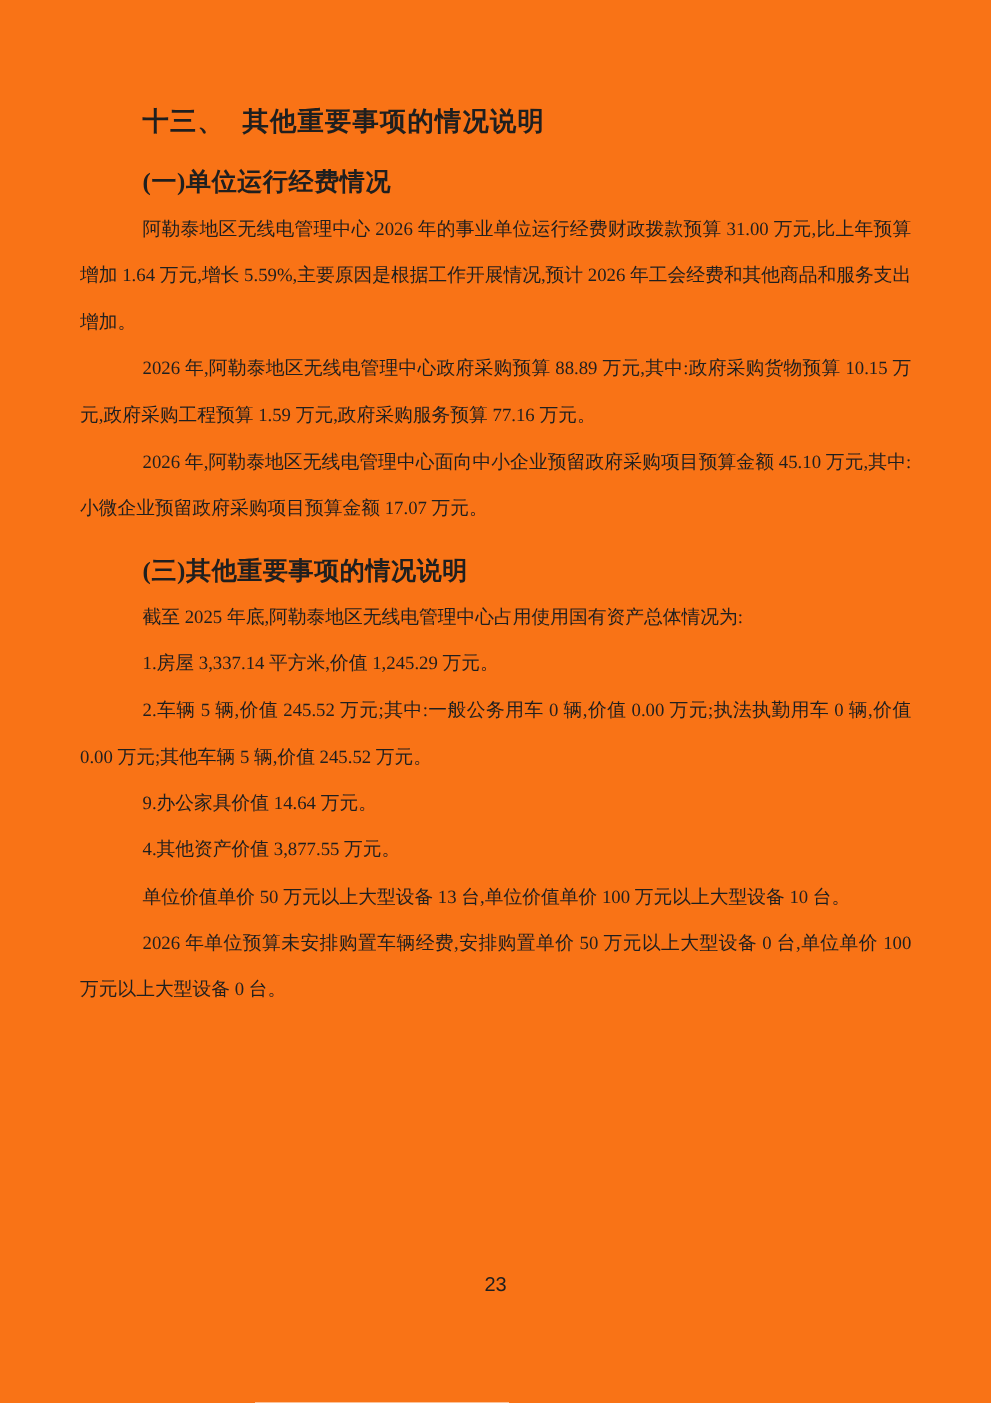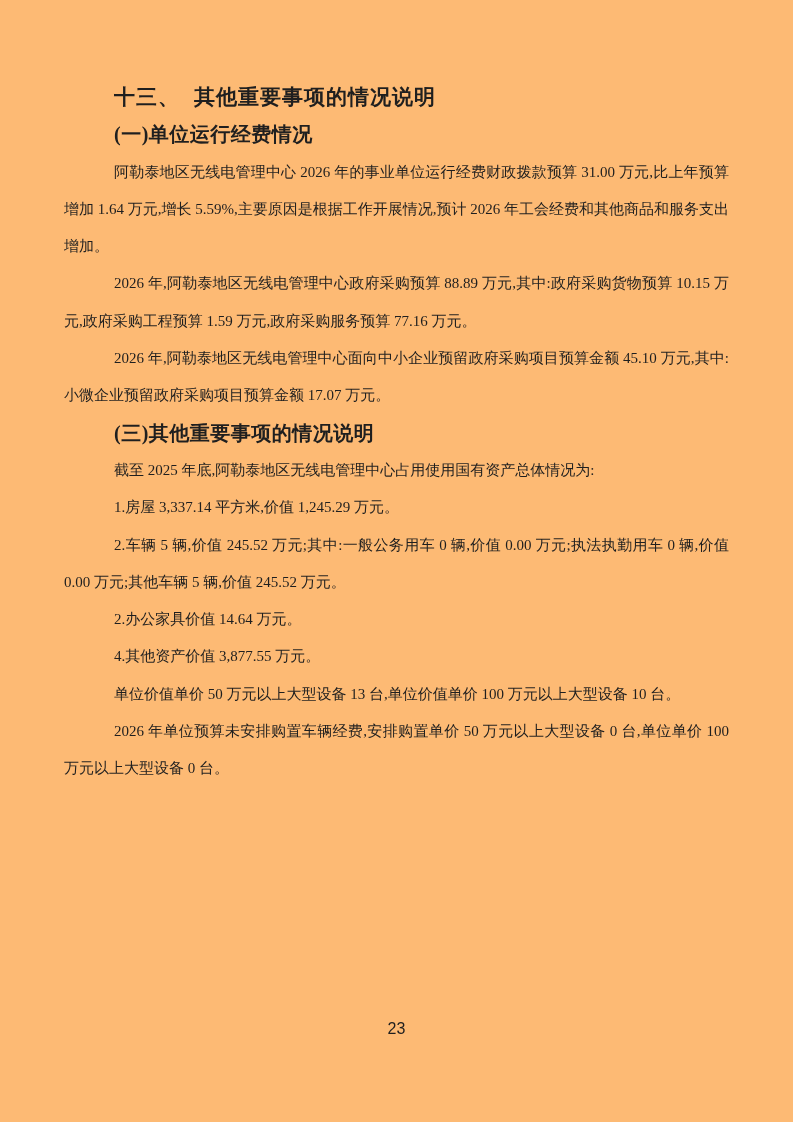--- a/index.html
+++ b/index.html
@@ -36,54 +36,55 @@
   .block {
     margin: 0;
     font-size: 15px;
     line-height: 37.3px;
   }
   .block.subheading {
     font-weight: 700;
     font-size: 20px;
     padding-left: 50px;
     letter-spacing: 0.5px;
+    margin-top: 12px;
   }
   .block.paragraph {
     text-indent: 50px;
     text-align: justify;
     text-justify: inter-ideograph;
   }
   .page-number {
     position: absolute;
     left: 0;
     right: 0;
     top: 1020px;
     text-align: center;
     font-family: "Liberation Sans", "DejaVu Sans", sans-serif;
     font-size: 16px;
     color: #1f1f1f;
   }
 </style>
 </head>
 <body>
 
-<div class="doc-page" style="background: #fdba74; color: rgb(31, 31, 31);">
+<div class="doc-page" style="background: #f97316; color: rgb(31, 31, 31);">
   <div class="content">
     <div class="section-title">
       <span class="title-number">十三、</span><span>其他重要事项的情况说明</span>
     </div>
     <div>
         <p class="block subheading">(一)单位运行经费情况</p>
         <p class="block paragraph">阿勒泰地区无线电管理中心 2026 年的事业单位运行经费财政拨款预算 31.00 万元,比上年预算增加 1.64 万元,增长 5.59%,主要原因是根据工作开展情况,预计 2026 年工会经费和其他商品和服务支出增加。</p>
         <p class="block paragraph">2026 年,阿勒泰地区无线电管理中心政府采购预算 88.89 万元,其中:政府采购货物预算 10.15 万元,政府采购工程预算 1.59 万元,政府采购服务预算 77.16 万元。</p>
         <p class="block paragraph">2026 年,阿勒泰地区无线电管理中心面向中小企业预留政府采购项目预算金额 45.10 万元,其中:小微企业预留政府采购项目预算金额 17.07 万元。</p>
         <p class="block subheading">(三)其他重要事项的情况说明</p>
         <p class="block paragraph">截至 2025 年底,阿勒泰地区无线电管理中心占用使用国有资产总体情况为:</p>
         <p class="block paragraph">1.房屋 3,337.14 平方米,价值 1,245.29 万元。</p>
         <p class="block paragraph">2.车辆 5 辆,价值 245.52 万元;其中:一般公务用车 0 辆,价值 0.00 万元;执法执勤用车 0 辆,价值 0.00 万元;其他车辆 5 辆,价值 245.52 万元。</p>
-        <p class="block paragraph">2.办公家具价值 14.64 万元。</p>
+        <p class="block paragraph">9.办公家具价值 14.64 万元。</p>
         <p class="block paragraph">4.其他资产价值 3,877.55 万元。</p>
         <p class="block paragraph">单位价值单价 50 万元以上大型设备 13 台,单位价值单价 100 万元以上大型设备 10 台。</p>
         <p class="block paragraph">2026 年单位预算未安排购置车辆经费,安排购置单价 50 万元以上大型设备 0 台,单位单价 100 万元以上大型设备 0 台。</p>
       </div>
   </div>
   <div class="page-number">23</div>
 </div>
 
 </body></html>

